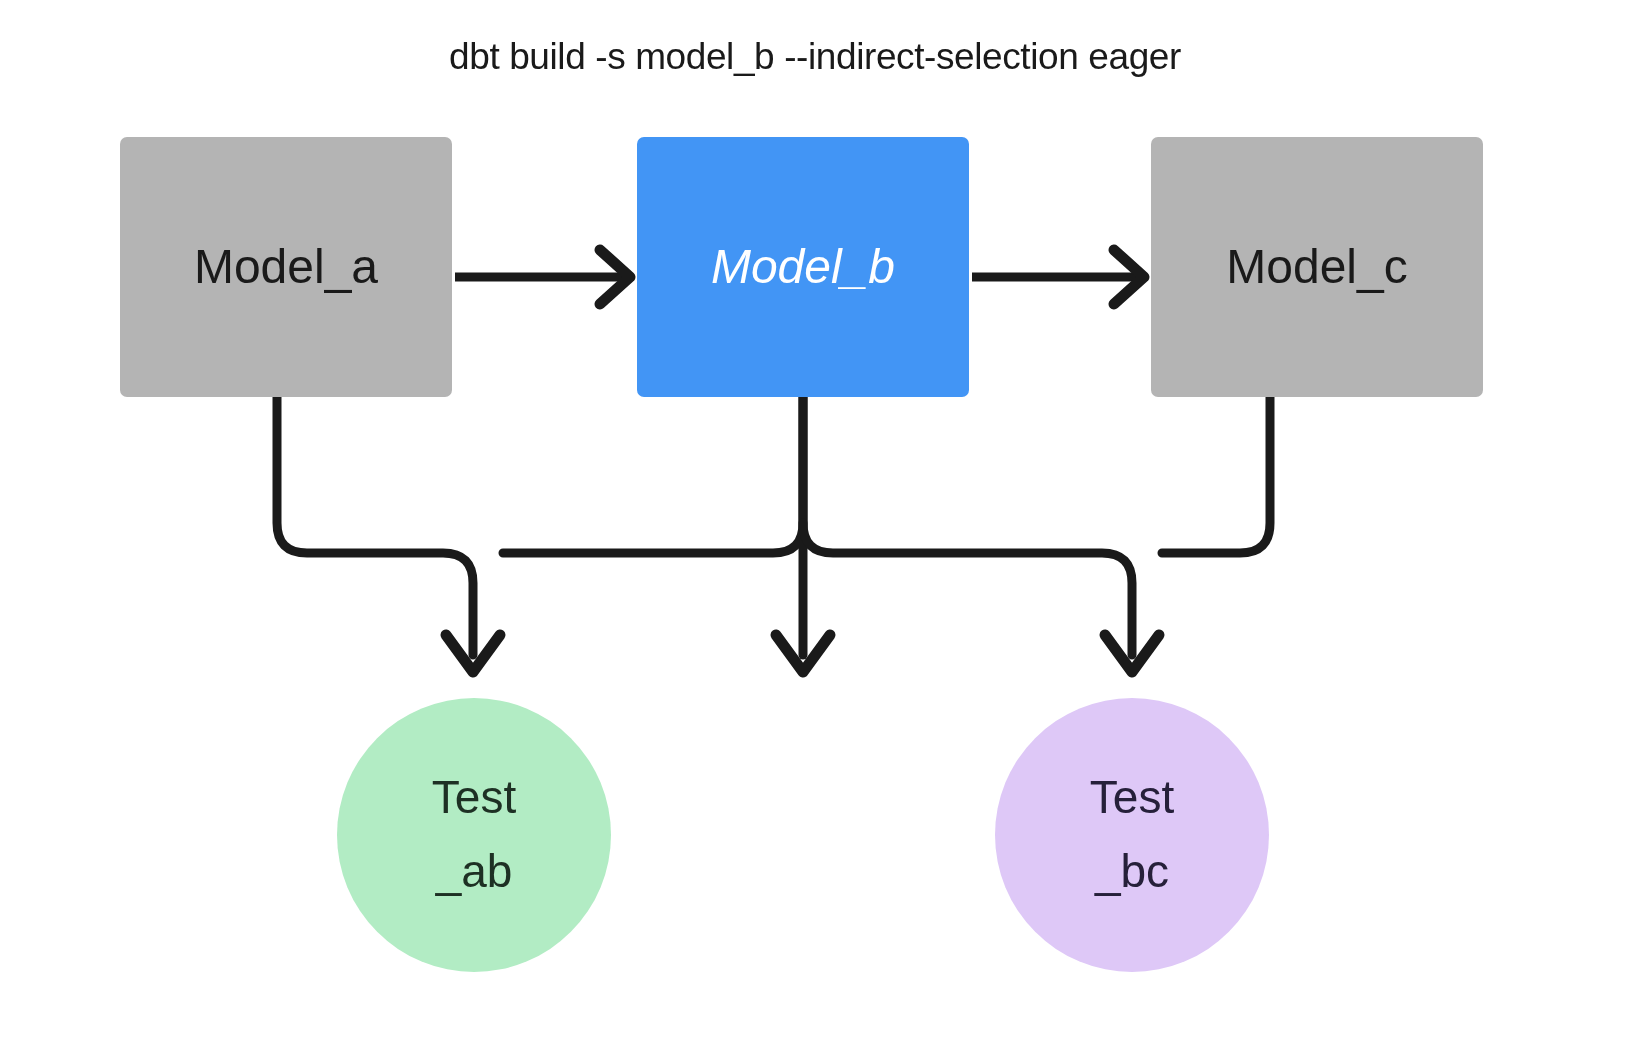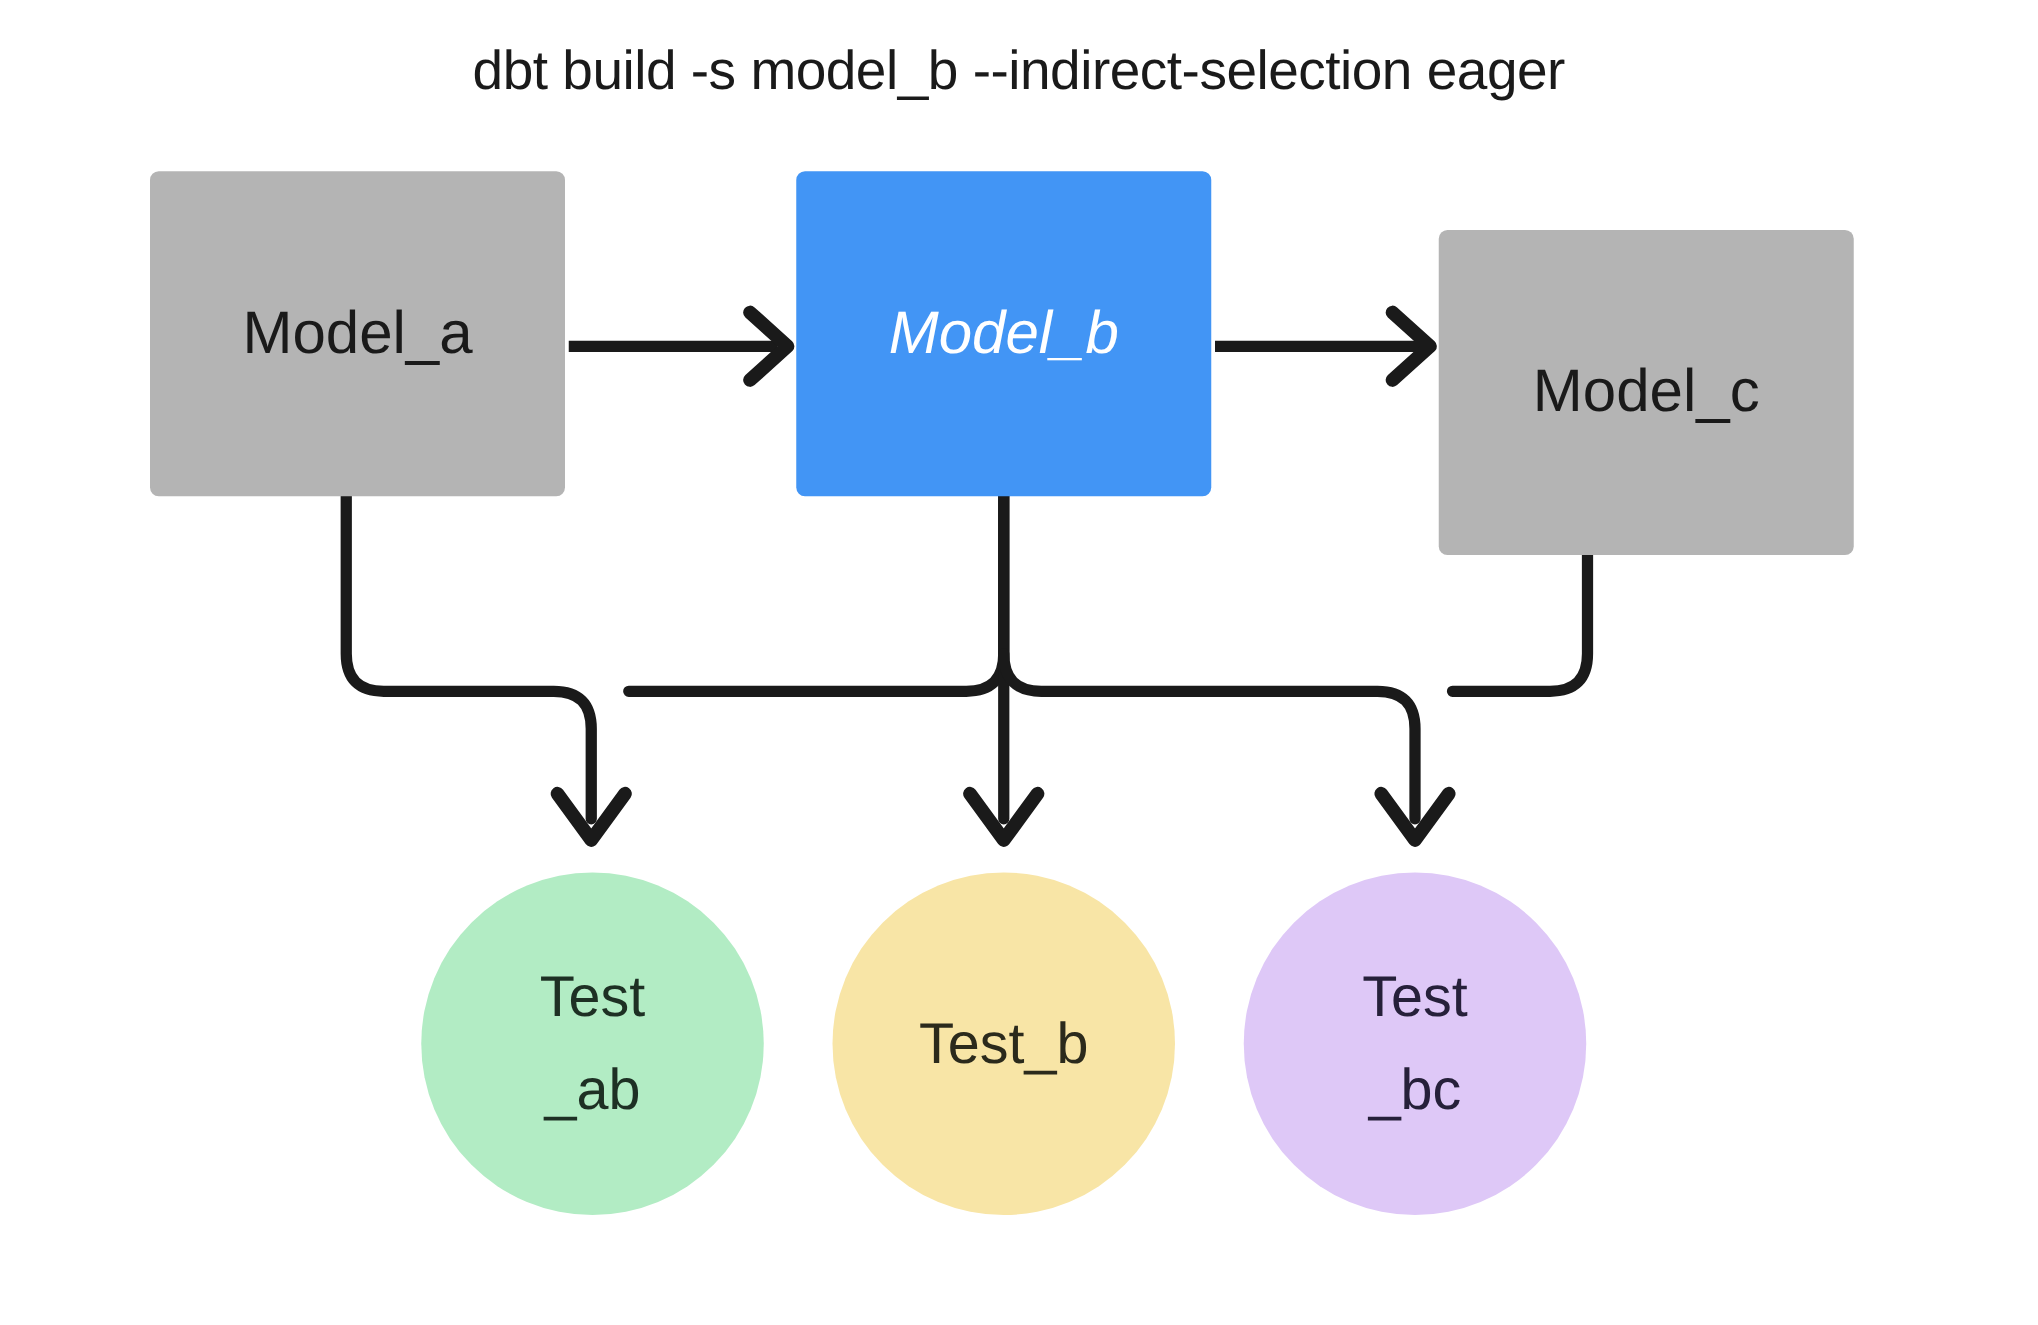--- a/index.html
+++ b/index.html
@@ -25,21 +25,21 @@
     width: 1630px;
     height: 1060px;
     pointer-events: none;
   }
   .diagram-title {
     position: absolute;
     left: 0;
     top: 26px;
     width: 1630px;
     text-align: center;
-    font-size: 44px;
+    font-size: 37px;
     line-height: 62px;
     color: #1a1a1a;
     letter-spacing: -0.4px;
     white-space: nowrap;
     font-family: "Liberation Sans", sans-serif;
   }
   .node-box {
     position: absolute;
     border-radius: 7px;
     display: flex;
@@ -114,31 +114,28 @@
   </svg>
 
   <div class="node-box" style="left:120px; top:137px; width:332px; height:260px; background:#b4b4b4; color:#1a1a1a;">
     <span class="node-label">Model_a</span>
   </div>
 
   <div class="node-box" style="left:637px; top:137px; width:332px; height:260px; background:#4295f5; color:#ffffff;font-style:italic;">
     <span class="node-label">Model_b</span>
   </div>
 
-  <div class="node-box" style="left:1151px; top:137px; width:332px; height:260px; background:#b4b4b4; color:#1a1a1a;margin-top:47px;">
+  <div class="node-box" style="left:1151px; top:137px; width:332px; height:260px; background:#b4b4b4; color:#1a1a1a;">
     <span class="node-label">Model_c</span>
   </div>
 
   <div class="node-circle" style="left:337px; top:698px; width:274px; height:274px; background:#b2ecc4; color:#1e3024;">
     <span class="circle-line">Test</span>
     <span class="circle-line">_ab</span>
   </div>
 
-  <div class="node-circle" style="left:666px; top:698px; width:274px; height:274px; background:#f8e5a6; color:#2b2a1c;">
-    <span class="circle-line">Test_b</span>
-  </div>
 
   <div class="node-circle" style="left:995px; top:698px; width:274px; height:274px; background:#dec8f7; color:#26203a;">
     <span class="circle-line">Test</span>
     <span class="circle-line">_bc</span>
   </div>
 
 </div>
 
 </body></html>

